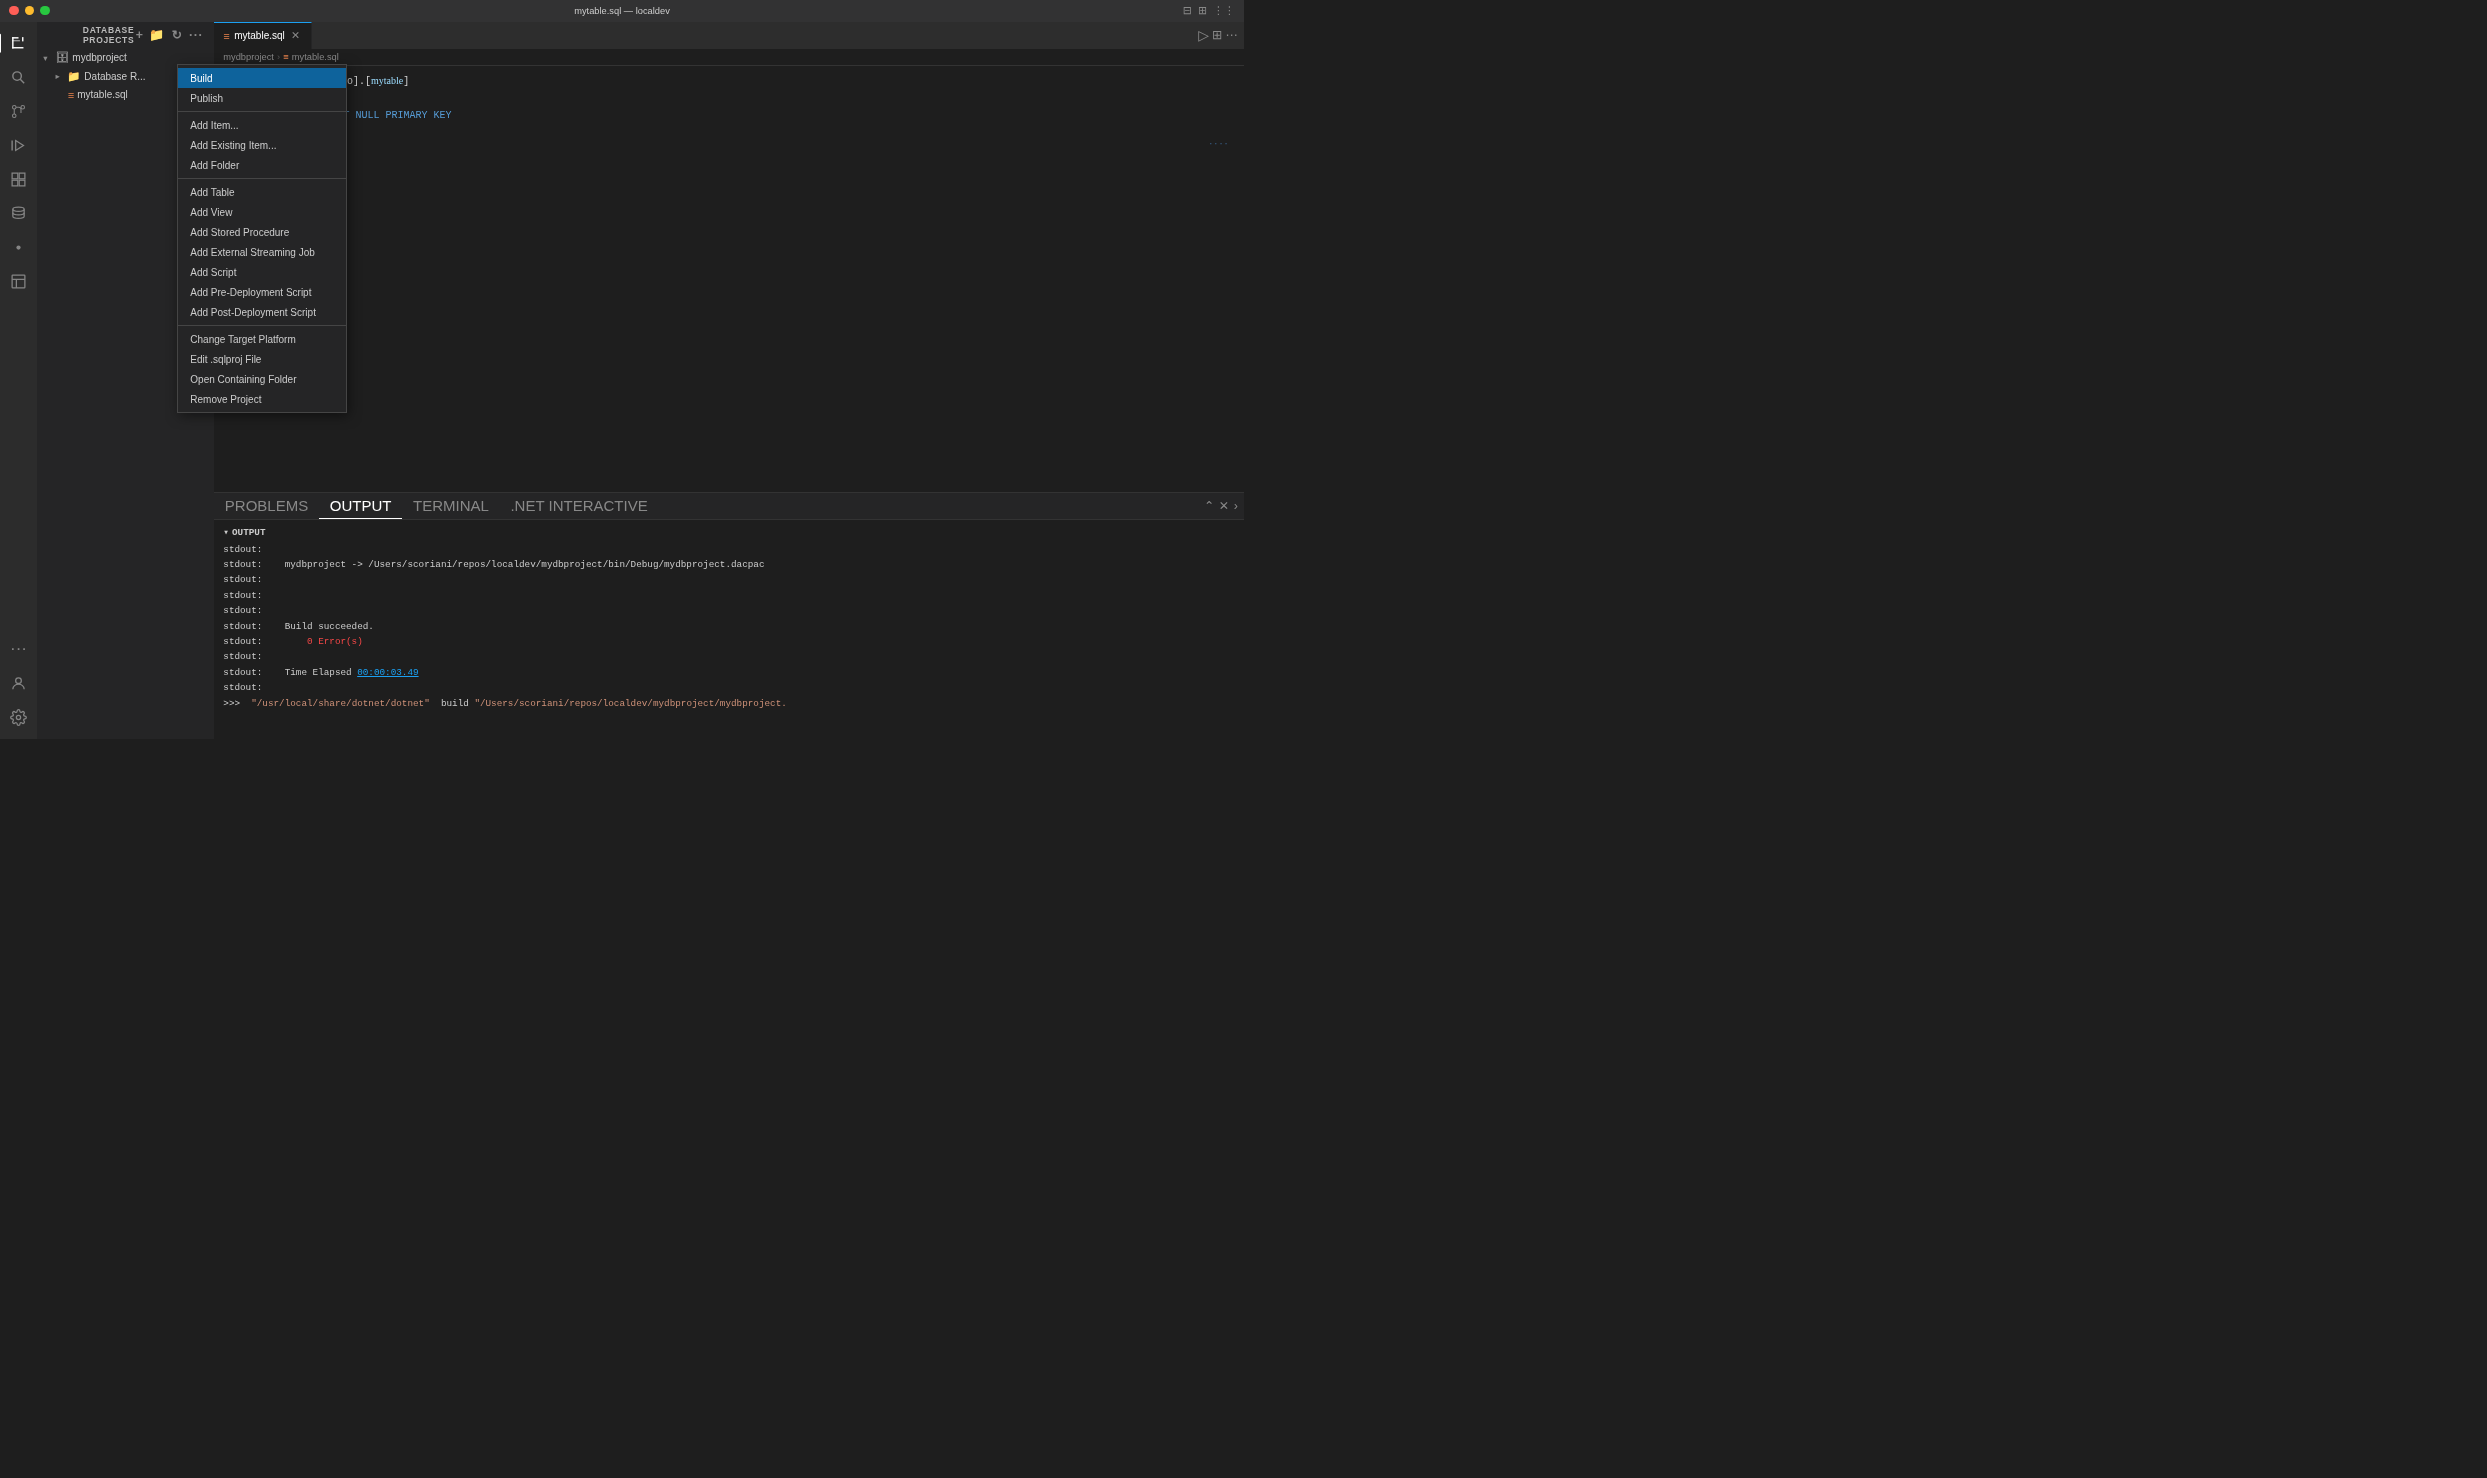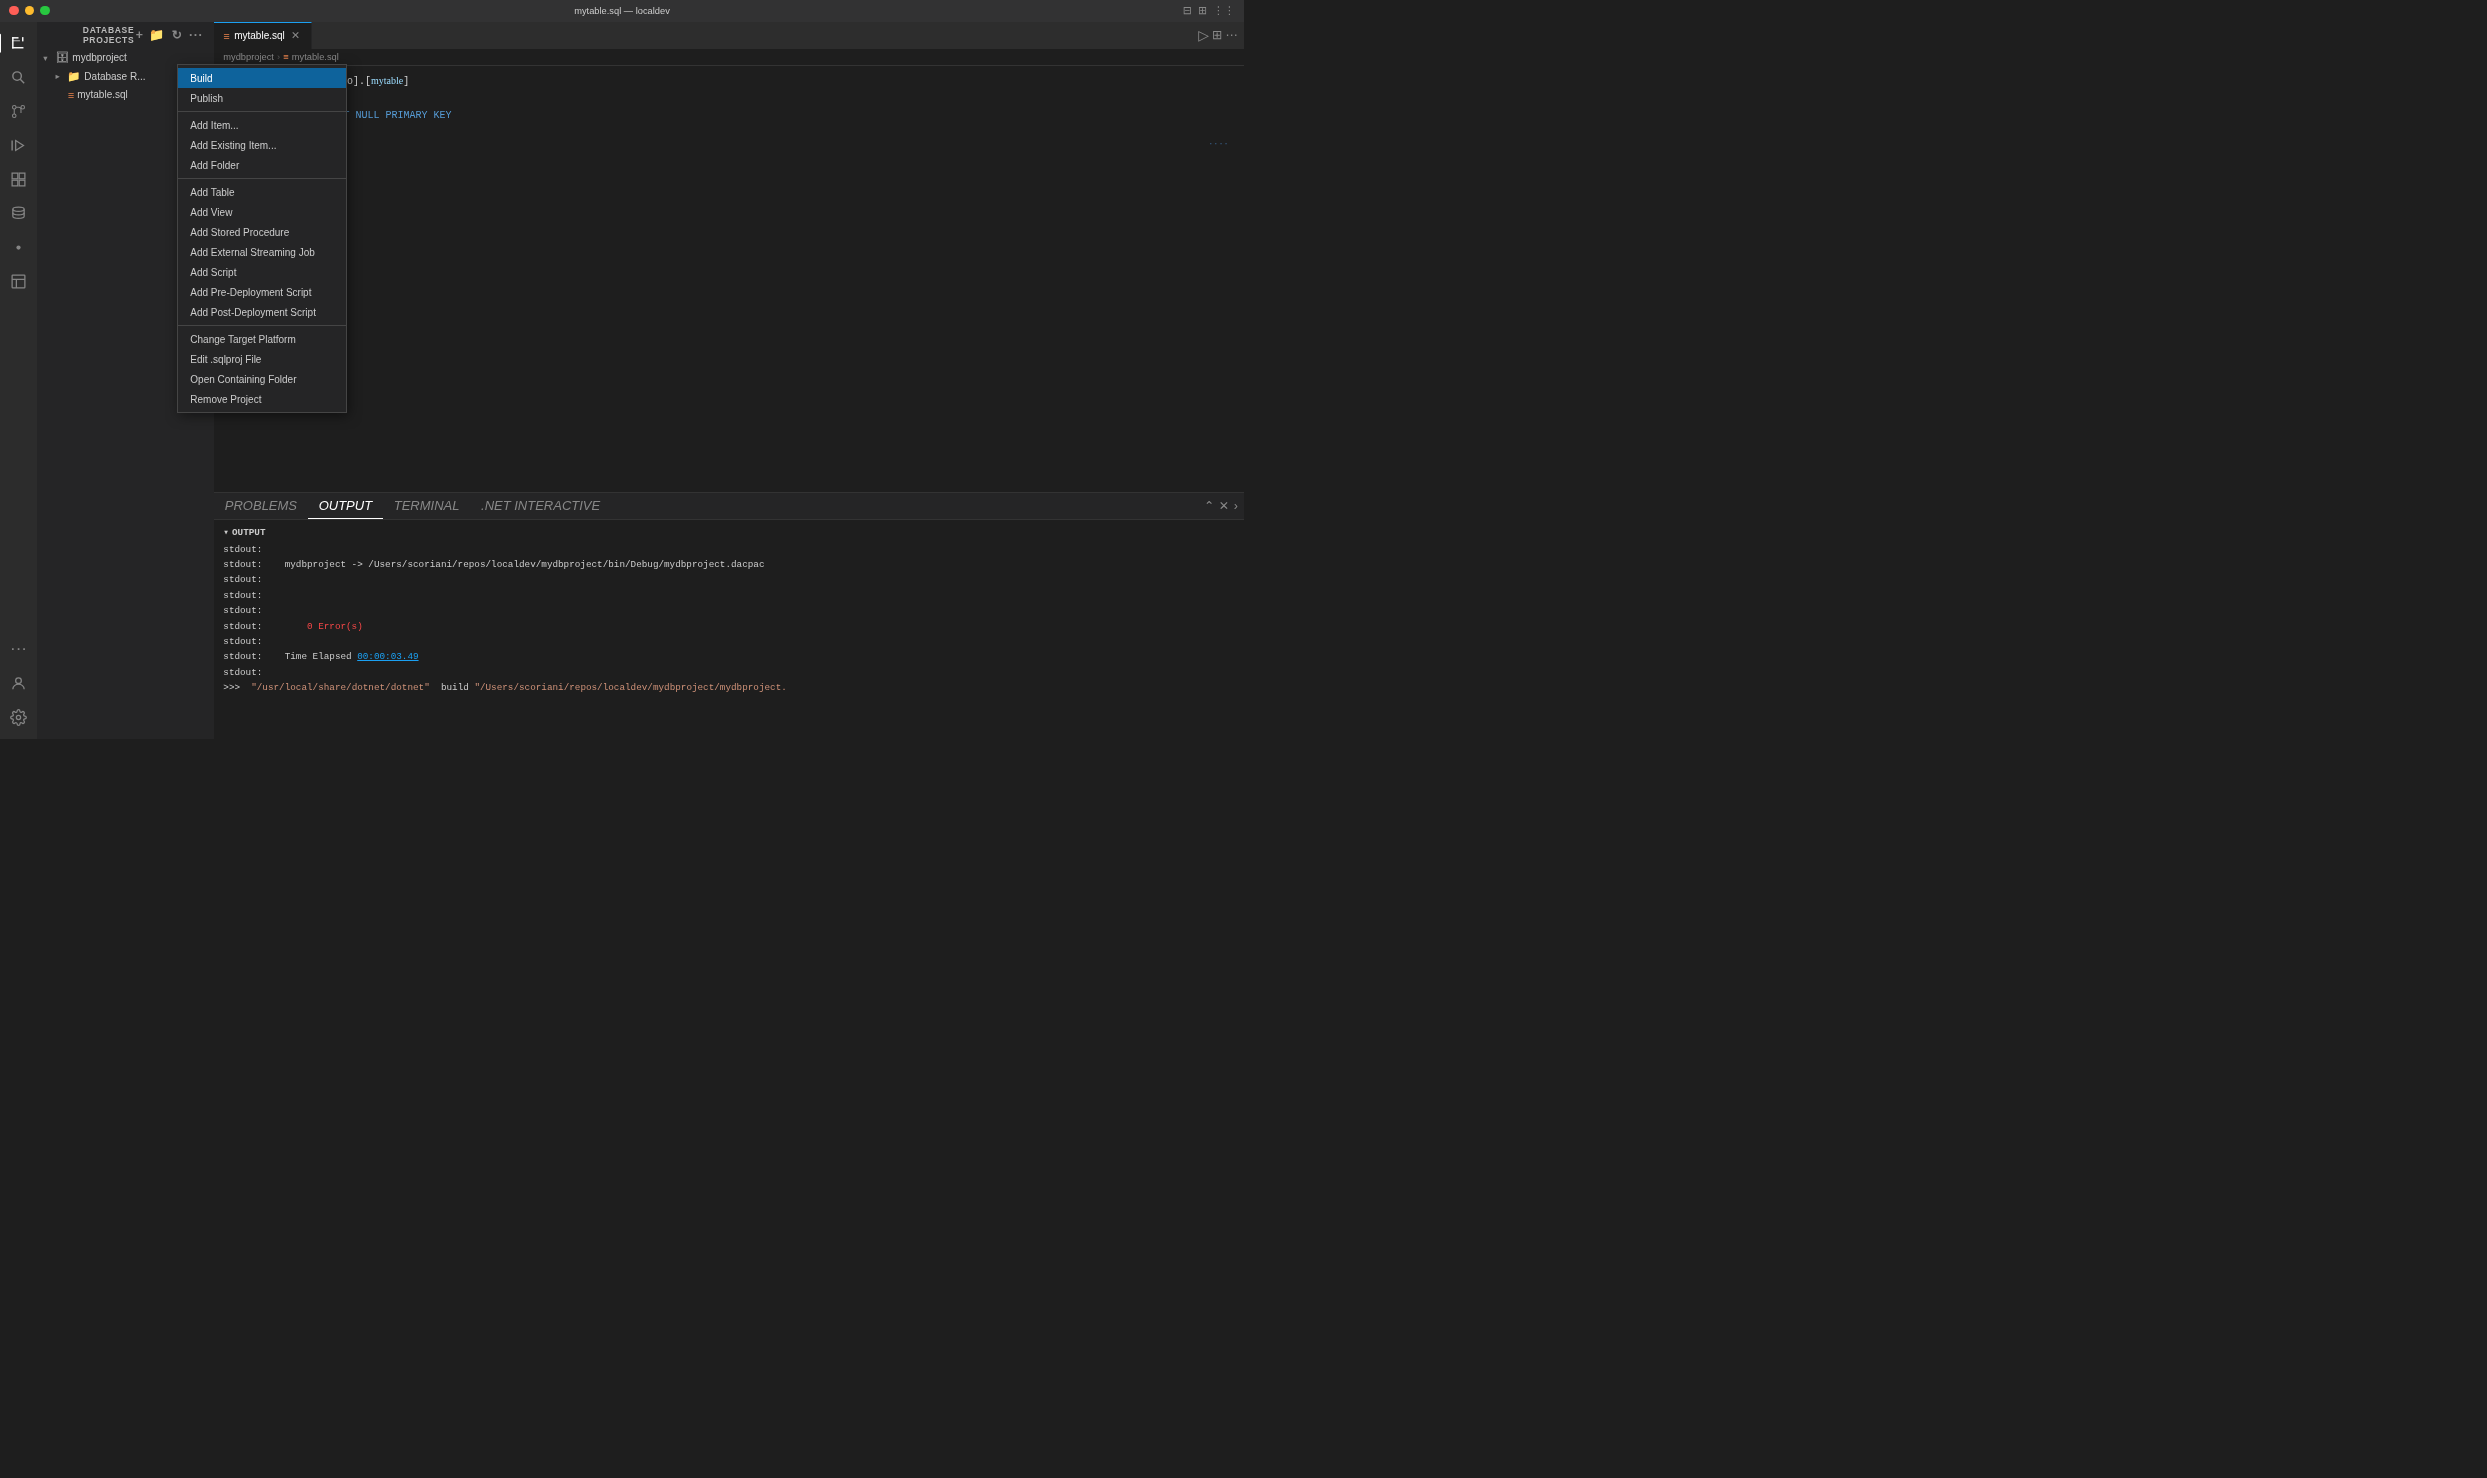--- a/index.html
+++ b/index.html
@@ -313,24 +313,23 @@
       display: flex;
       align-items: stretch;
       border-bottom: 0.8px solid #333;
       flex-shrink: 0;
     }
     .panel-tab {
       display: flex;
       align-items: center;
       padding: 0 10.8px;
       cursor: pointer;
-      font-size: 13px;
+      font-size: 15px;
       color: #888;
       border-bottom: 0.8px solid transparent;
-      font-style: italic;
     }
     .panel-tab.active {
       color: #ffffff;
       border-bottom: 0.8px solid #ffffff;
     }
     .panel-tab-actions {
       margin-left: auto;
       display: flex;
       align-items: center;
       gap: 4.6px;
@@ -566,20 +565,21 @@
       <div class="panel-content">
         <div class="panel-section-header">
           <span>▾</span>
           <span>OUTPUT</span>
         </div>
         <div class="output-line">stdout:</div>
         <div class="output-line">stdout:    mydbproject -&gt; /Users/scoriani/repos/localdev/mydbproject/bin/Debug/mydbproject.dacpac</div>
         <div class="output-line">stdout:</div>
         <div class="output-line">stdout:</div>
         <div class="output-line">stdout:</div>
+        <div class="output-line">stdout:    Build succeeded.</div>
         <div class="output-line">stdout:        <span class="err">0 Error(s)</span></div>
         <div class="output-line">stdout:</div>
         <div class="output-line">stdout:    Time Elapsed <span class="time">00:00:03.49</span></div>
         <div class="output-line">stdout:</div>
         <div class="output-line">&gt;&gt;&gt;  <span class="path">"/usr/local/share/dotnet/dotnet"</span>  build <span class="path">"/Users/scoriani/repos/localdev/mydbproject/mydbproject.</span></div>
       </div>
     </div>
   </div>
 </div>
 

